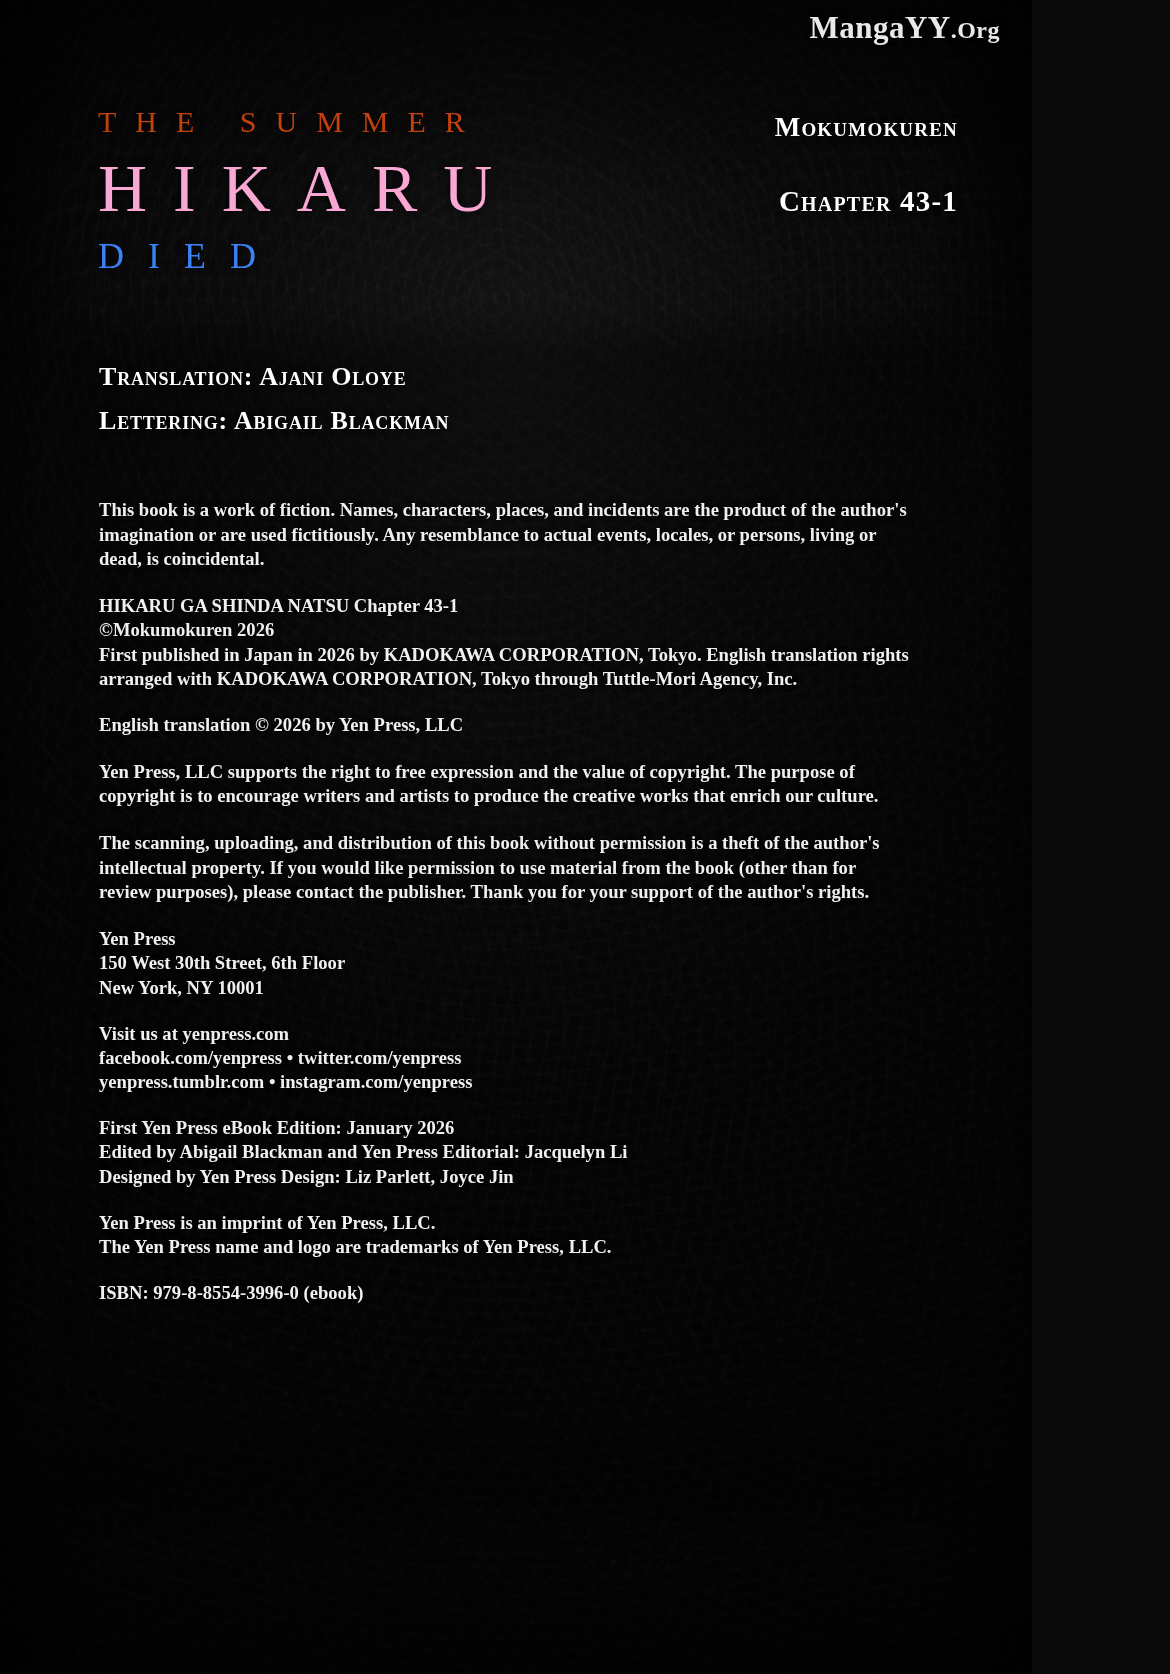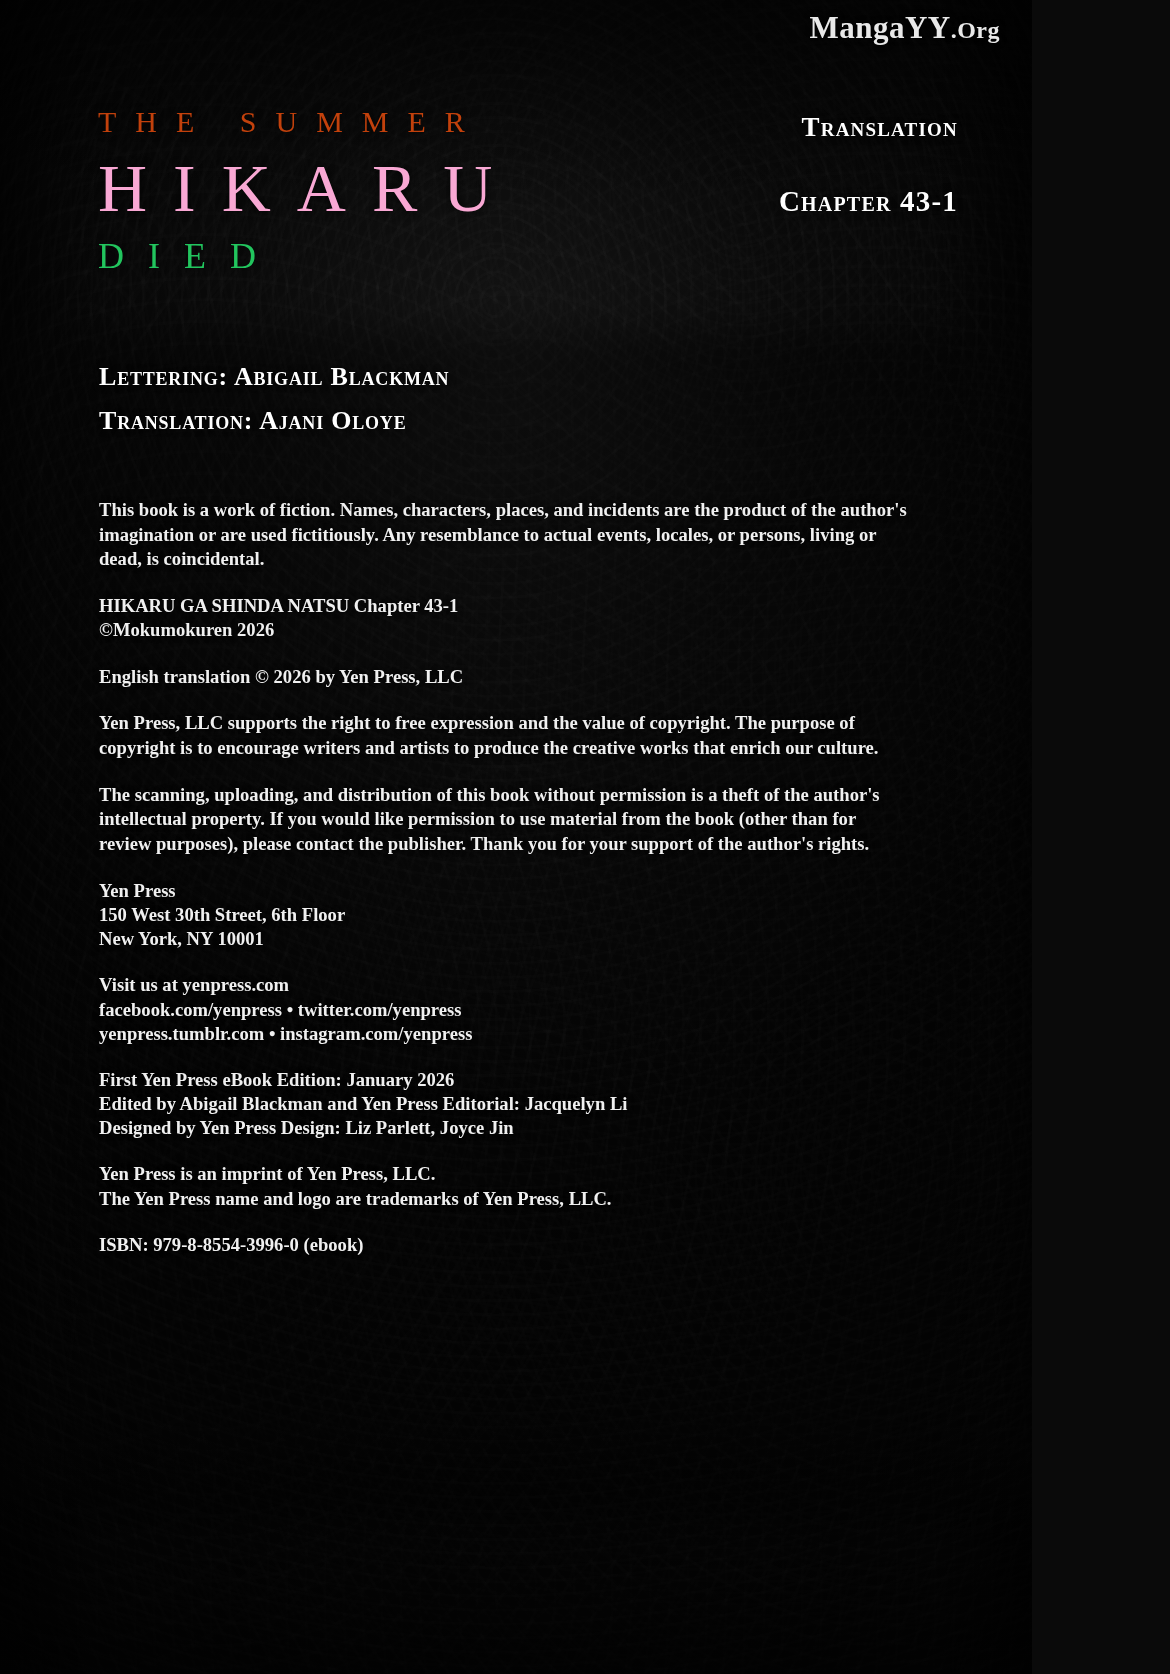--- a/index.html
+++ b/index.html
@@ -101,21 +101,21 @@
     line-height: 1.15;
     margin-top: 10px;
     color: #f9a8d4;
     font-family: "Liberation Serif", serif;
     text-shadow: 0 0 10px rgba(0,0,0,0.85);
   }
   .logo-bottom {
     font-size: 36px;
     letter-spacing: 24px;
     margin-top: 8px;
-    color: #22c55e;
+    color: #3b82f6;
     font-family: "Liberation Serif", serif;
     text-shadow: 0 0 8px rgba(0,0,0,0.8);
   }
   .credit-block {
     position: absolute;
     right: 74px;
     top: 112px;
     text-align: right;
   }
   .author {
@@ -182,35 +182,36 @@
 
   <div class="content">
 
     <div class="logo-block">
       <div class="logo-top">THE SUMMER</div>
       <div class="logo-main">HIKARU</div>
       <div class="logo-bottom">DIED</div>
     </div>
 
     <div class="credit-block">
-      <div class="author">Translation</div>
+      <div class="author">Mokumokuren</div>
       <div class="chapter">Chapter 43-1</div>
     </div>
 
     <div class="staff">
+      <div>Translation: Ajani Oloye</div>
       <div>Lettering: Abigail Blackman</div>
-      <div>Translation: Ajani Oloye</div>
     </div>
 
     <div class="copy">
       <p>This book is a work of fiction. Names, characters, places, and incidents are the product of the author's imagination or are used fictitiously. Any resemblance to actual events, locales, or persons, living or dead, is coincidental.</p>
 
       <p class="tight">
         <span>HIKARU GA SHINDA NATSU Chapter 43-1</span><br>
         <span>©Mokumokuren 2026</span><br>
+        <span>First published in Japan in 2026 by KADOKAWA CORPORATION, Tokyo. English translation rights arranged with KADOKAWA CORPORATION, Tokyo through Tuttle-Mori Agency, Inc.</span>
       </p>
 
       <p>English translation © 2026 by Yen Press, LLC</p>
 
       <p>Yen Press, LLC supports the right to free expression and the value of copyright. The purpose of copyright is to encourage writers and artists to produce the creative works that enrich our culture.</p>
 
       <p>The scanning, uploading, and distribution of this book without permission is a theft of the author's intellectual property. If you would like permission to use material from the book (other than for review purposes), please contact the publisher. Thank you for your support of the author's rights.</p>
 
       <p class="tight">
         <span>Yen Press</span><br>

